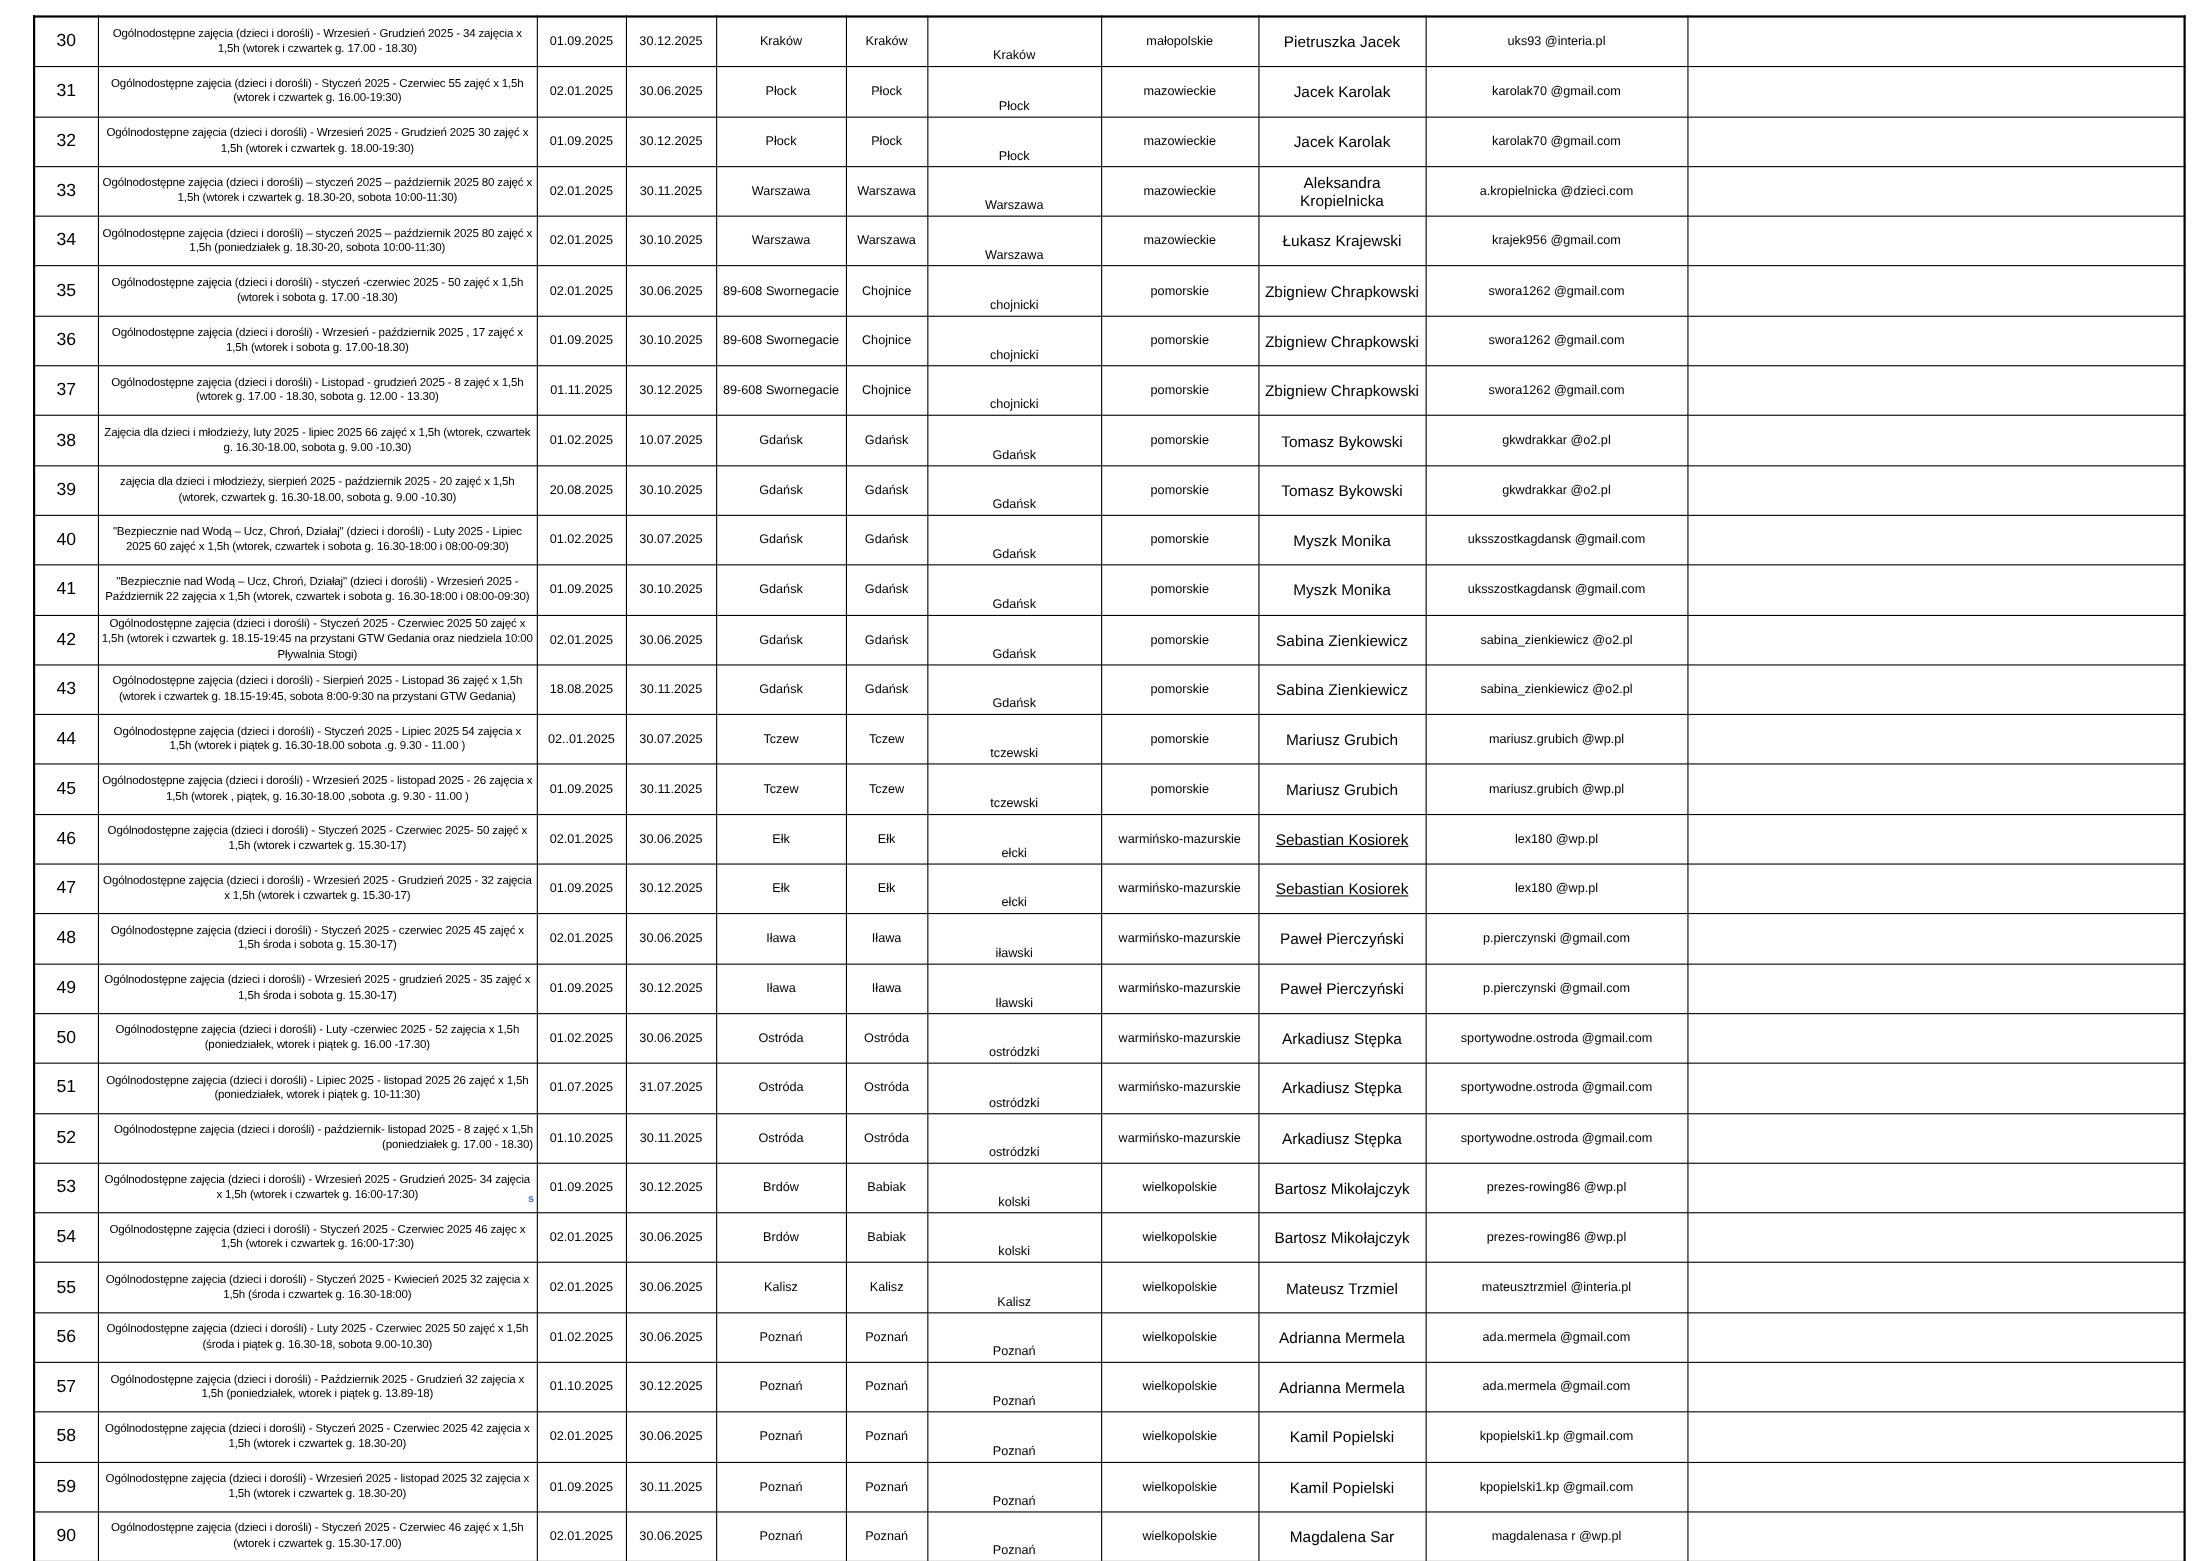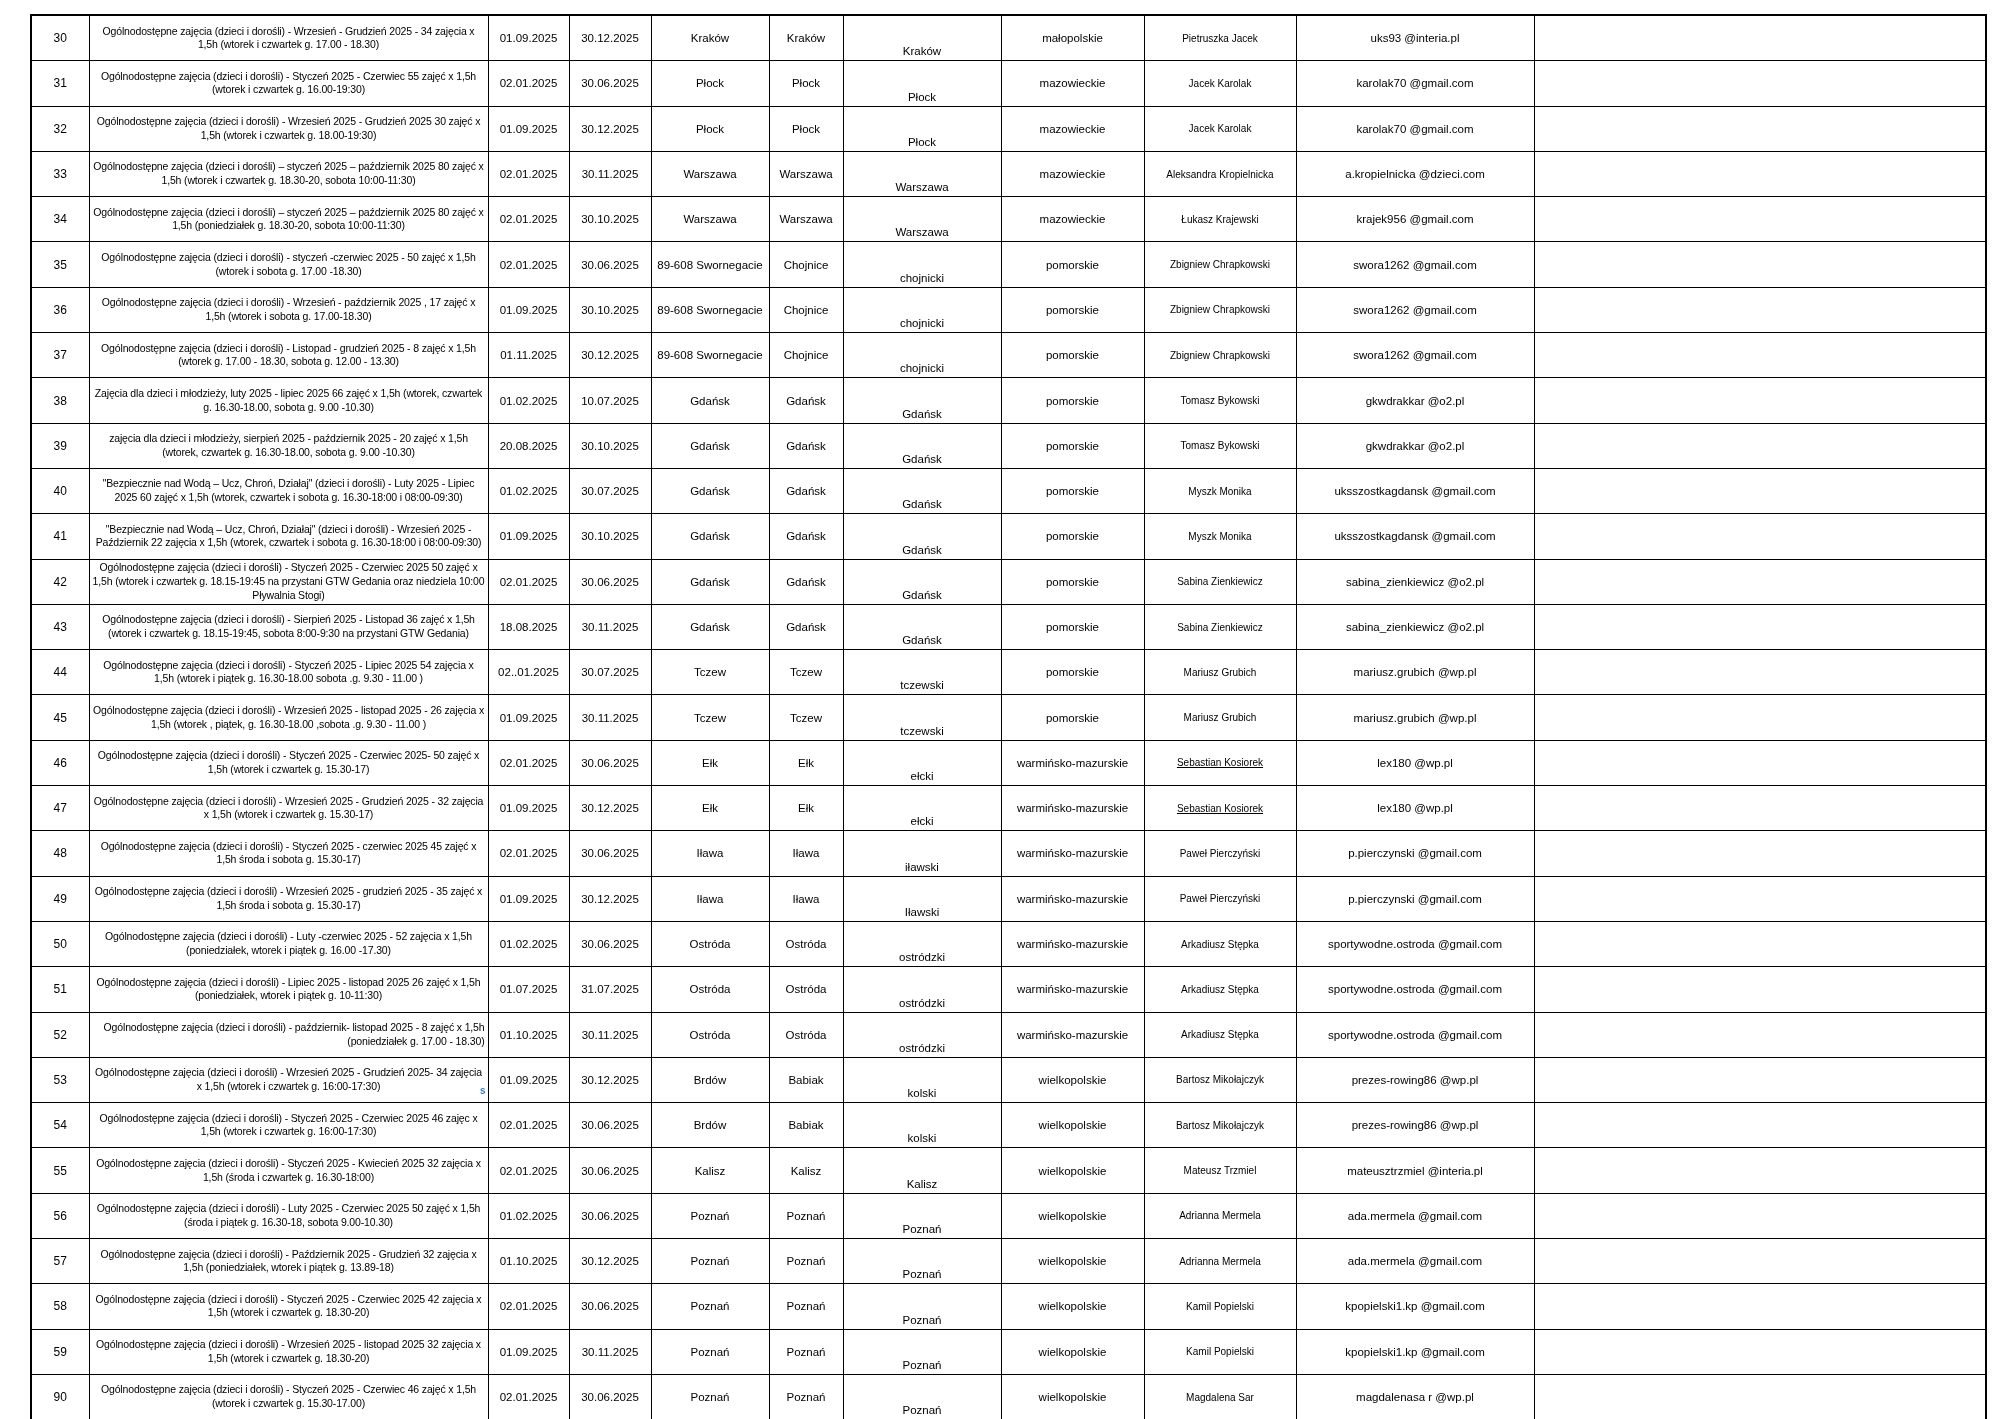--- a/index.html
+++ b/index.html
@@ -8,34 +8,34 @@
     font-family:"Liberation Sans","DejaVu Sans",sans-serif;color:#000;
   }
   table.doc{
     position:absolute;left:30px;top:14px;width:1955px;
     border-collapse:collapse;table-layout:fixed;border:2.5px solid #000;
   }
   td{
     border:1.5px solid #000;height:41.3px;overflow:hidden;
     vertical-align:middle;text-align:center;padding:0 2px;
   }
-  .c-no{font-size:12px}
+  .c-no{font-size:16px}
   .c-desc{padding:0}
   .desc-inner{
     height:41px;display:flex;flex-direction:column;justify-content:center;
     overflow:hidden;font-size:10.5px;line-height:1.3;letter-spacing:-0.15px;
     padding:0 3px;position:relative;text-align:center;
   }
   .desc-inner.left{text-align:right}
   .c-date{font-size:11.5px}
   .c-place{font-size:11.5px}
   .c-mun{font-size:11.5px}
   .c-district{vertical-align:bottom;font-size:11.5px;padding-bottom:3px}
   .c-voiv{font-size:11.5px}
-  .c-person{font-size:10px}
+  .c-person{font-size:14px}
   .c-person .underline{text-decoration:underline}
   .c-email{font-size:11.5px}
   .c-spare{background:#fff}
   .blue-mark{
     position:absolute;right:2px;bottom:4px;color:#3b7dd8;
     font-size:10px;line-height:1;font-weight:bold;
   }
 </style>
 </head>
 <body>

